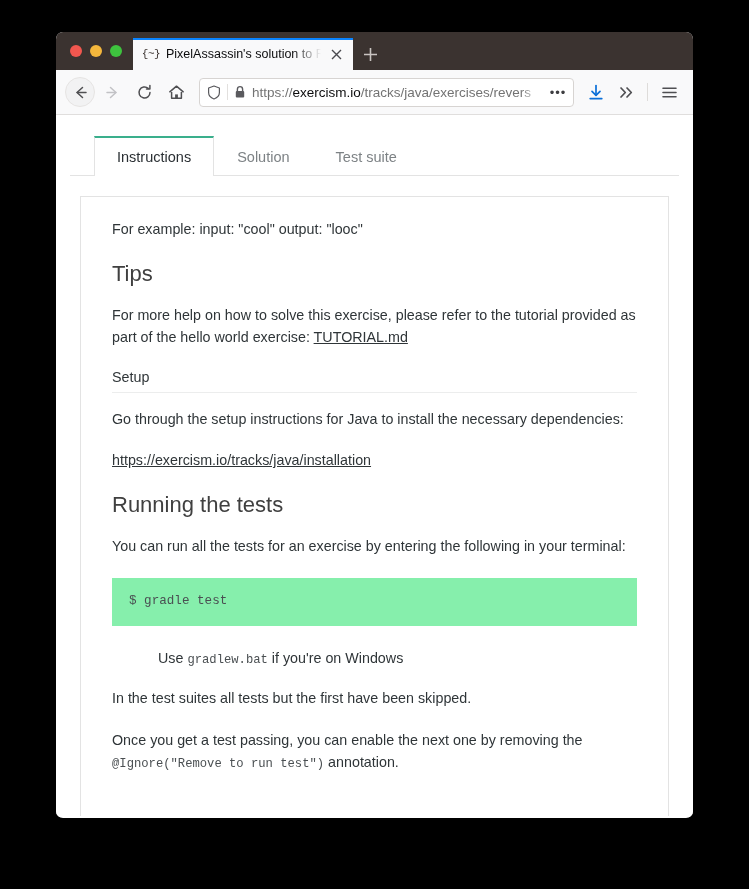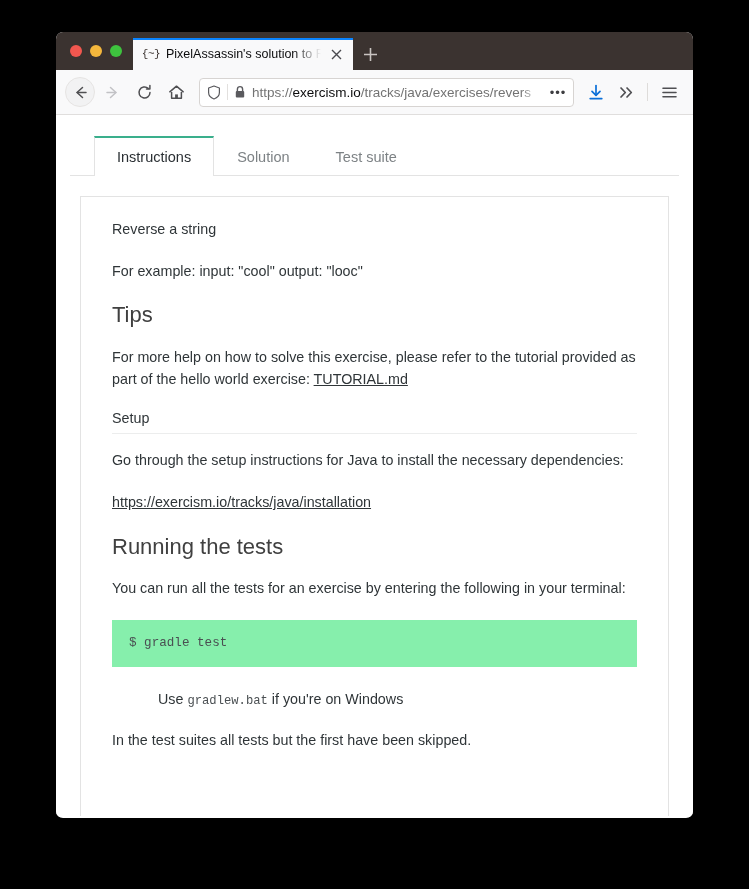--- a/index.html
+++ b/index.html
@@ -402,21 +402,20 @@
     <div class="page-inner">
 
       <div class="exercise-tabs">
         <div class="ex-tab active">Instructions</div>
         <div class="ex-tab">Solution</div>
         <div class="ex-tab">Test suite</div>
       </div>
 
       <div class="content-card md">
 
-        <p>Reverse a string</p>
 
         <p>For example: input: "cool" output: "looc"</p>
 
         <h2>Tips</h2>
 
         <p><span>For more help on how to solve this exercise, please refer to the tutorial provided as part of the hello world exercise: </span><a href="#">TUTORIAL.md</a></p>
 
         <h3 class="rule">Setup</h3>
 
         <p>Go through the setup instructions for Java to install the necessary dependencies:</p>
@@ -426,17 +425,18 @@
         <h2>Running the tests</h2>
 
         <p>You can run all the tests for an exercise by entering the following in your terminal:</p>
 
         <div class="codeblock">$ gradle test</div>
 
         <blockquote><span>Use </span><code class="inline">gradlew.bat</code><span> if you're on Windows</span></blockquote>
 
         <p>In the test suites all tests but the first have been skipped.</p>
 
+        <p><span>Once you get a test passing, you can enable the next one by removing the </span><code class="inline">@Ignore("Remove to run test")</code><span> annotation.</span></p>
 
       </div>
     </div>
   </div>
 </div>
 
 </body></html>

